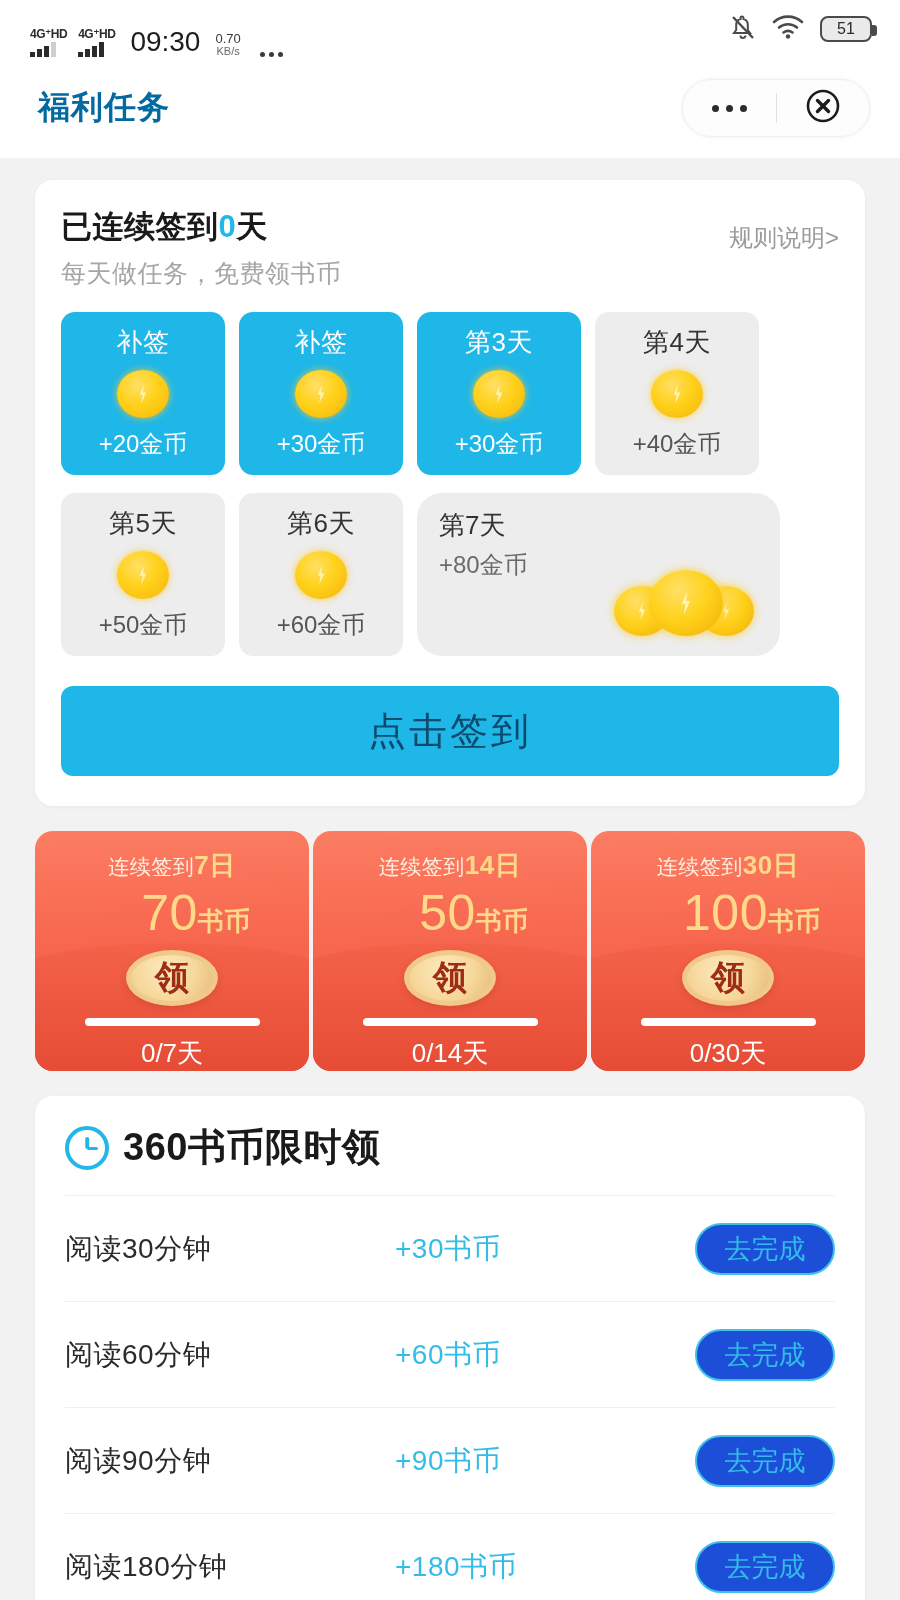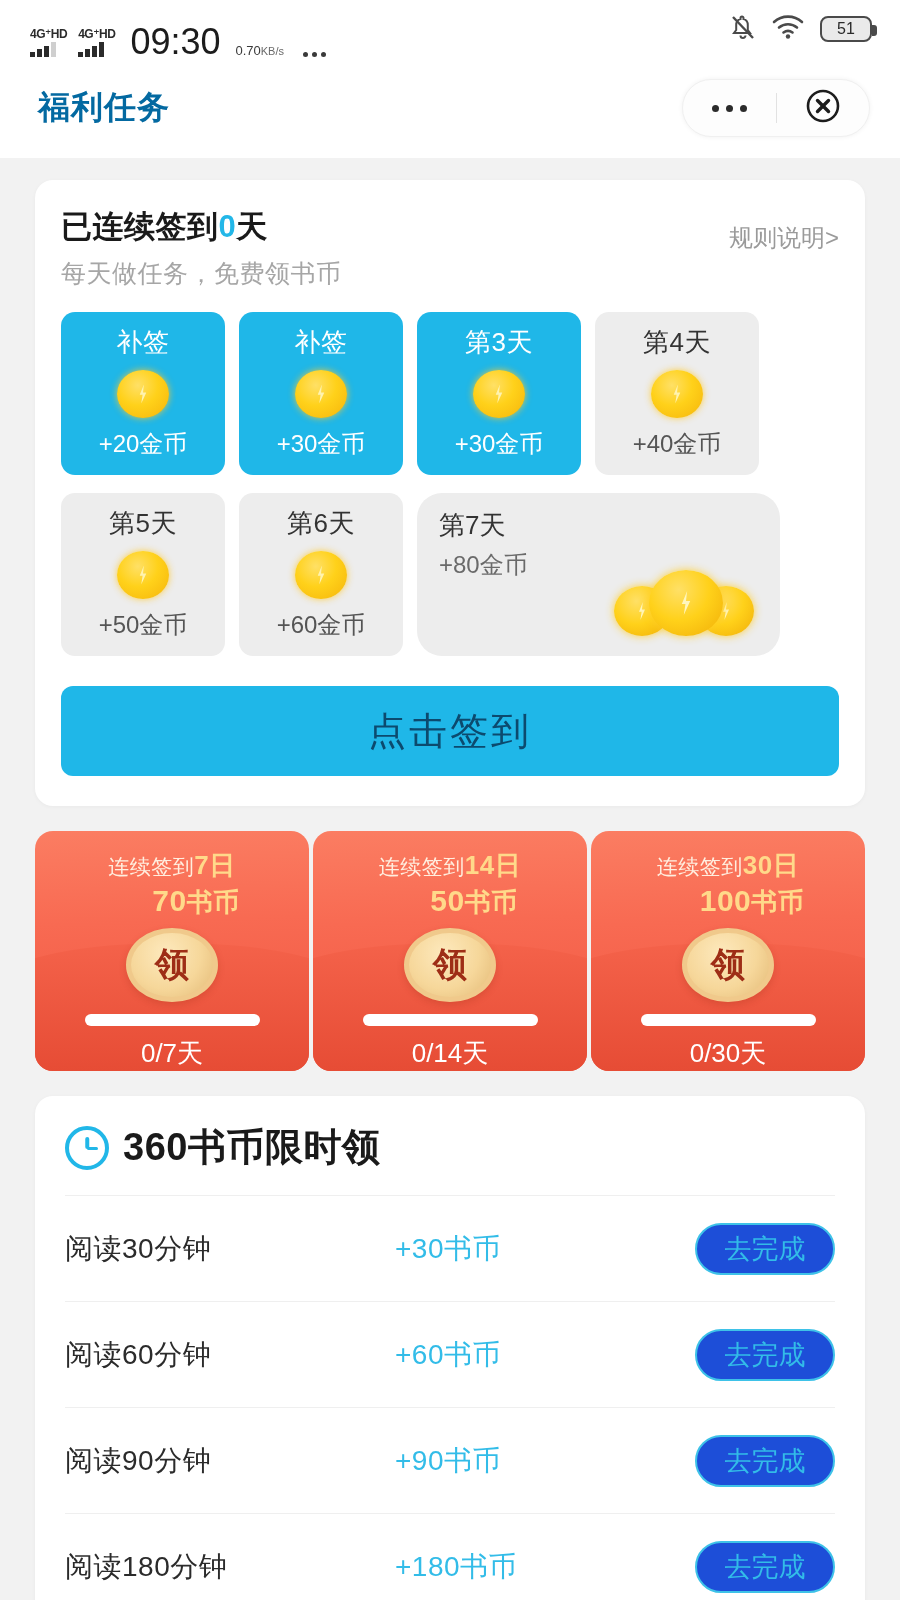--- a/index.html
+++ b/index.html
@@ -20,22 +20,22 @@
   .sb-left { display: flex; align-items: flex-end; gap: 11px; }
   .sig { display: flex; flex-direction: column; align-items: flex-start; }
   .sig-label { font-size: 12px; font-weight: bold; color: #2b2b2b; letter-spacing: -0.5px; line-height: 12px; }
   .bars { display: flex; align-items: flex-end; gap: 2.5px; height: 15px; margin-top: 2px; }
   .bars i { width: 4.5px; background: #2b2b2b; display: block; }
   .bars i:nth-child(1){ height: 5px; }
   .bars i:nth-child(2){ height: 8px; }
   .bars i:nth-child(3){ height: 11px; }
   .bars i:nth-child(4){ height: 15px; }
   .bars.dim i:nth-child(4){ background: #cfcfcf; }
-  .clock { font-size: 36px; font-weight: 500; color: #1c1c1c; letter-spacing: 0px; line-height: 30px; margin-left: 4px; margin-top: 26px; }
-  .netspeed { display: flex; flex-direction: row; align-items: center; line-height: 12px; margin-left: 4px; }
+  .clock { font-size: 28px; font-weight: 500; color: #1c1c1c; letter-spacing: 0px; line-height: 30px; margin-left: 4px; margin-top: 26px; }
+  .netspeed { display: flex; flex-direction: column; align-items: center; line-height: 12px; margin-left: 4px; }
   .netspeed .n1 { font-size: 13px; color: #3a3a3a; }
   .netspeed .n2 { font-size: 11px; color: #6a6a6a; }
   .dots3 { display: flex; gap: 4px; align-items: center; margin-left: 8px; }
   .dots3 i { width: 5px; height: 5px; border-radius: 50%; background: #3a3a3a; display: block; }
   .sb-right { display: flex; align-items: center; gap: 16px; }
   .battery {
     width: 52px; height: 26px; border: 2.5px solid #4a4a4a; border-radius: 8px;
     display: flex; align-items: center; justify-content: center; position: relative;
     background: #eaeaea;
   }
@@ -141,21 +141,21 @@
     padding-top: 17px;
   }
   .reward .wave {
     position: absolute; left: -10%; top: 112px; width: 120%; height: 140px;
     background: linear-gradient(180deg, #f4624a 0%, #e54a33 100%);
     border-radius: 50% 50% 0 0 / 34px 34px 0 0;
   }
   .r-top { font-size: 21px; color: #ffeedf; position: relative; z-index: 2; letter-spacing: 0.5px; }
   .r-top b { color: #ffd98a; font-size: 26px; font-weight: bold; }
   .r-amt { position: relative; z-index: 2; color: #ffd98a; margin-top: 1px; letter-spacing: 0.5px; }
-  .r-amt .big { font-size: 30px; font-weight: bold; margin-left: 48px; }
+  .r-amt .big { font-size: 50px; font-weight: normal; margin-left: 48px; }
   .r-amt .unit { font-size: 26px; font-weight: bold; }
   .r-coin {
     position: relative; z-index: 3; margin-top: 8px;
     width: 92px; height: 92px; border-radius: 50%;
     background: radial-gradient(circle at 42% 32%, #fde9bd 0%, #f6d79a 55%, #e3b976 100%);
     border: 5px solid #f0c98b;
     display: flex; align-items: center; justify-content: center;
     box-shadow: 0 3px 7px rgba(150,40,20,0.22);
   }
   .r-coin span { font-size: 34px; font-weight: bold; color: #9e2d16; }

